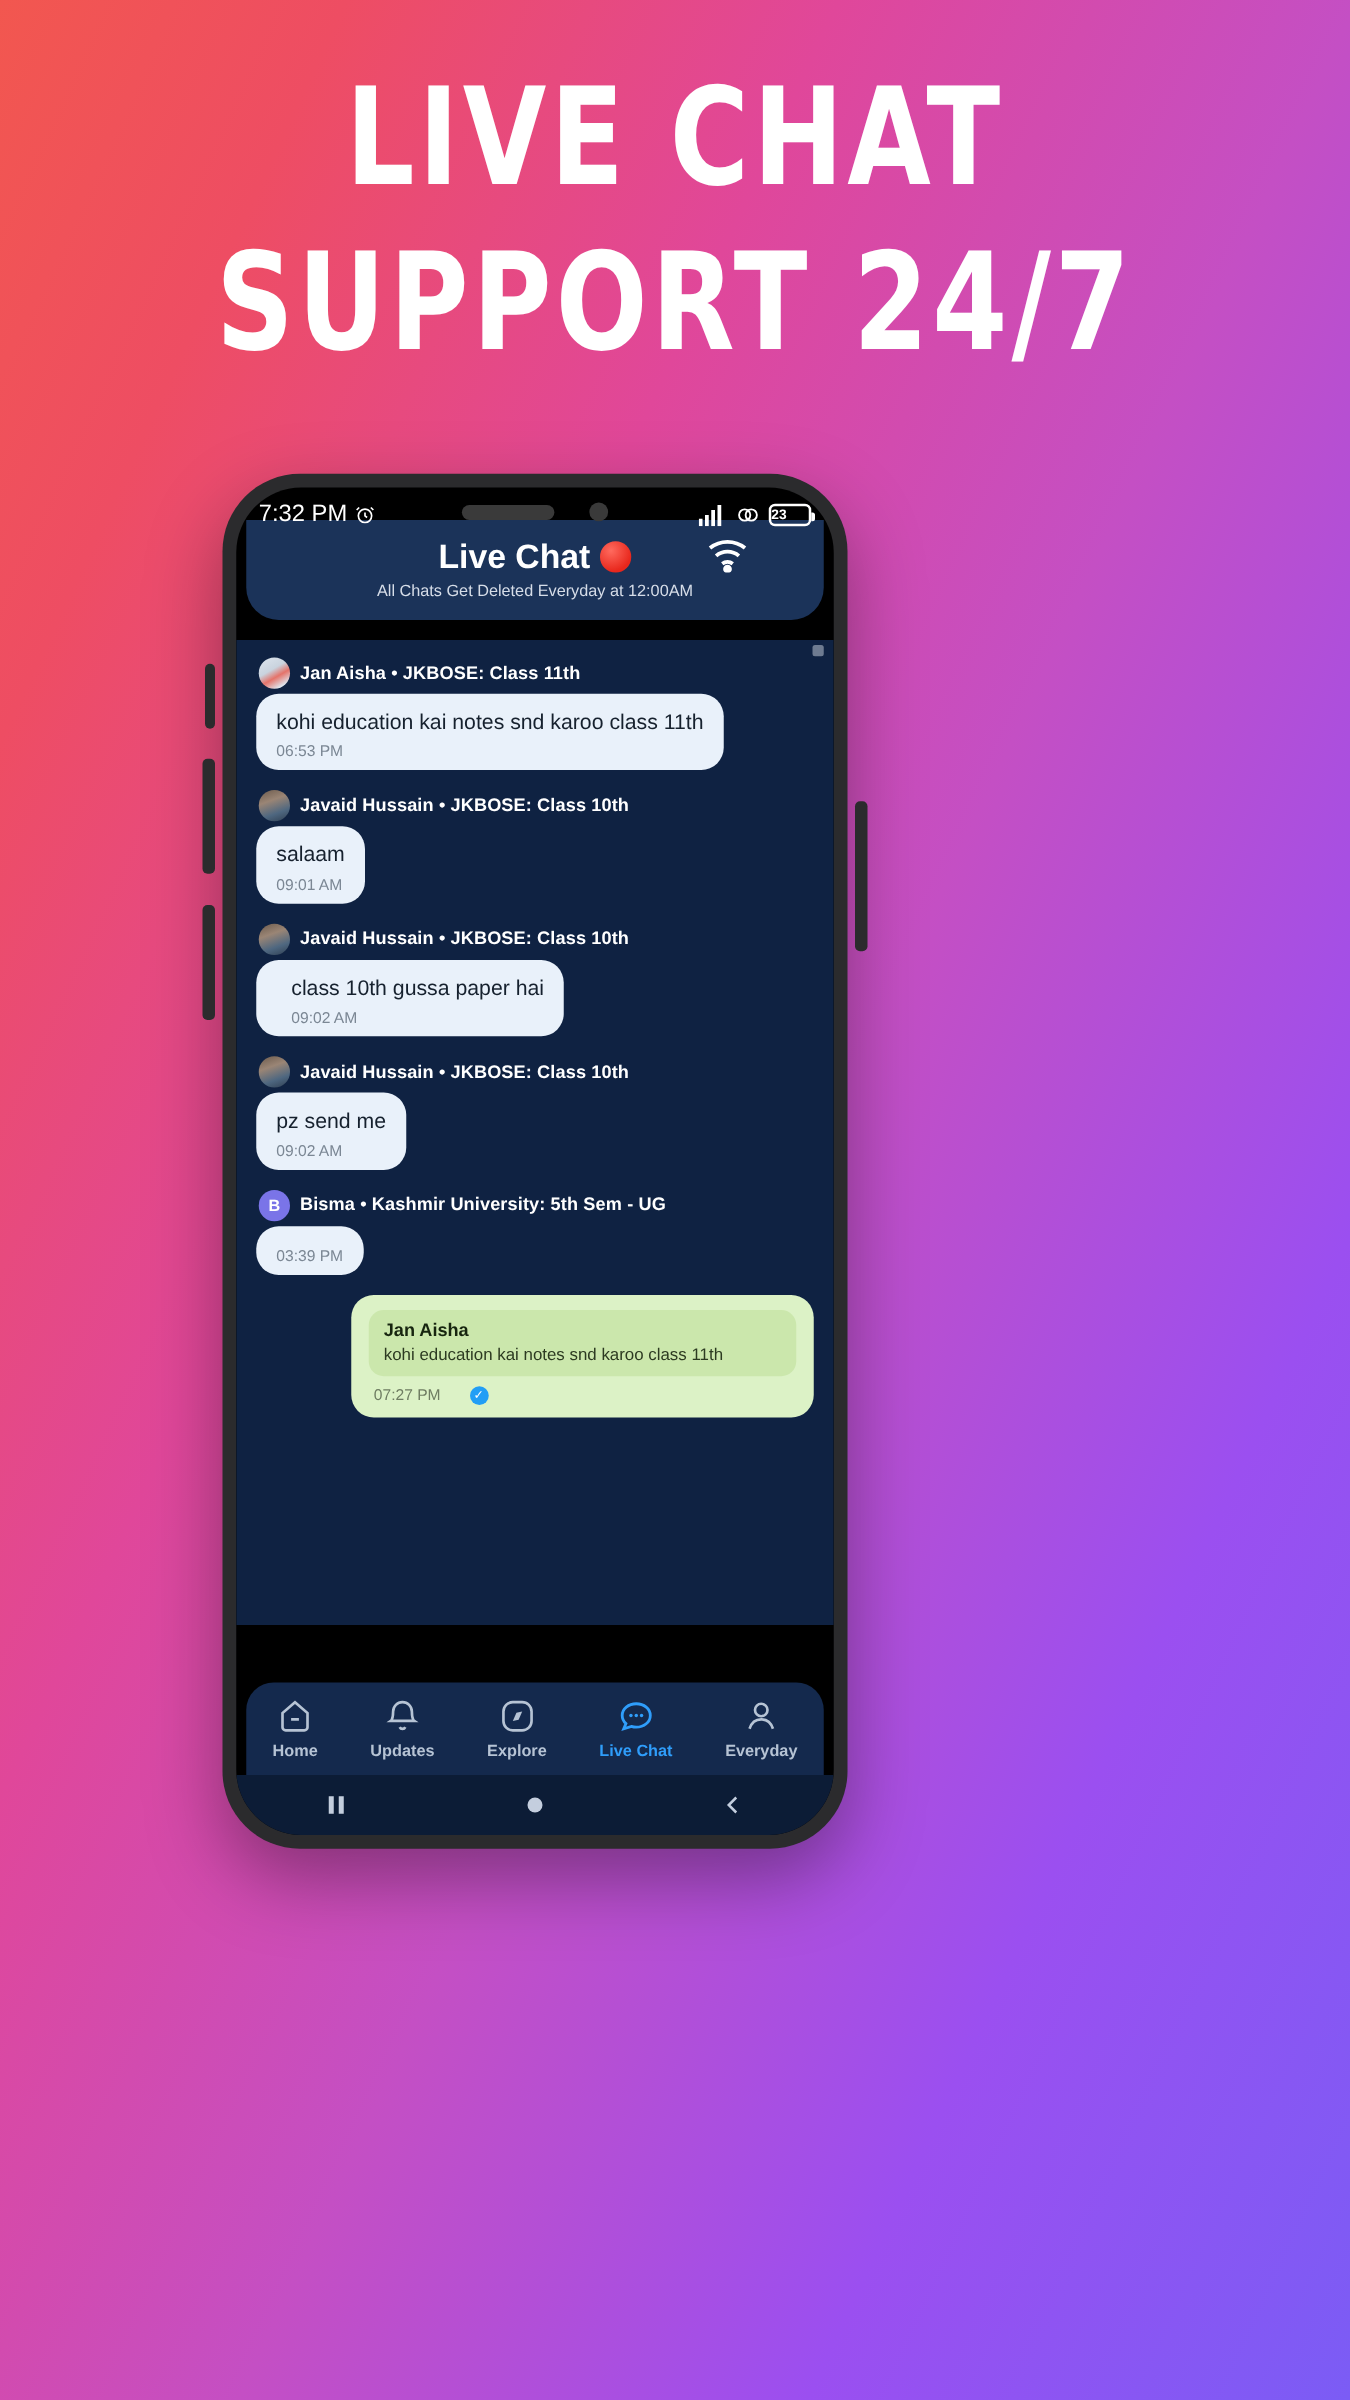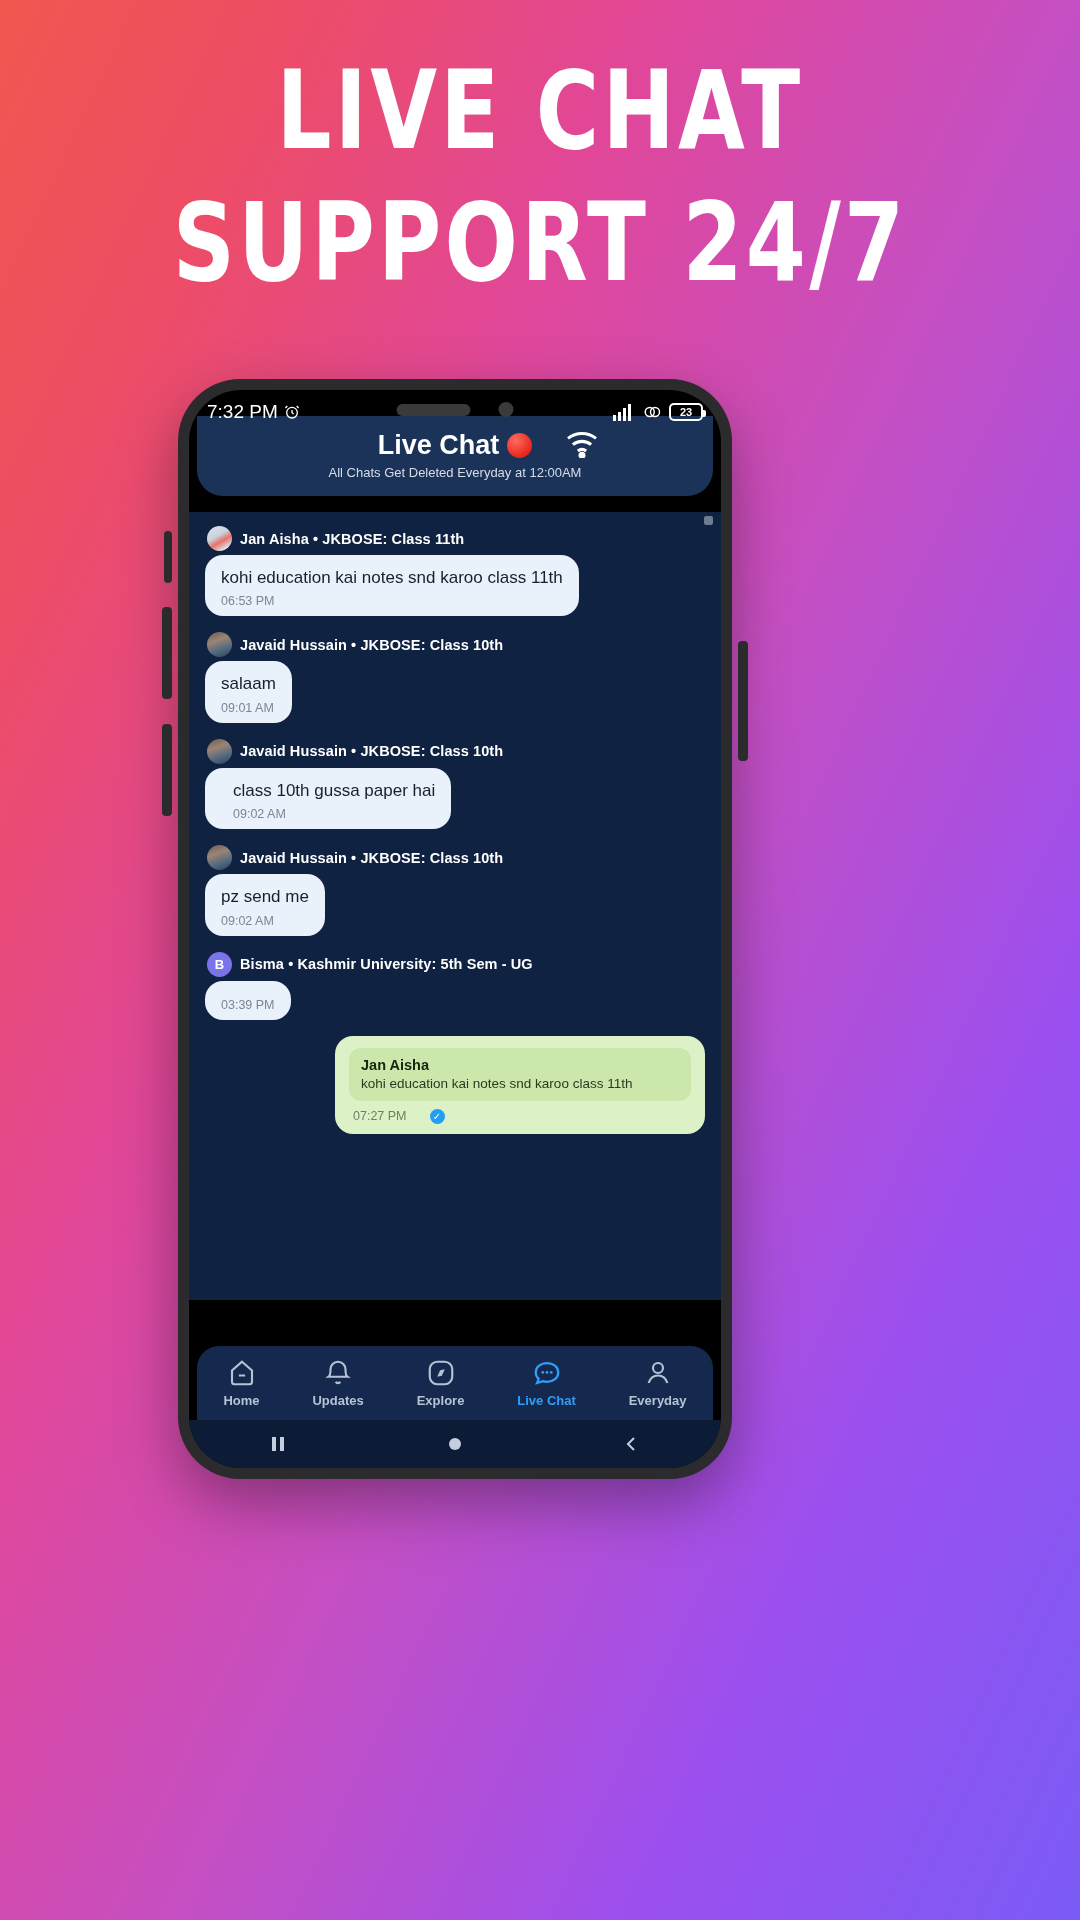--- a/index.html
+++ b/index.html
@@ -18,21 +18,21 @@
     font-weight: 700; letter-spacing: 1px;
     text-transform: uppercase;
     line-height: 0.98;
   }
   .promo .line1 { font-size: 108px; transform: scaleX(0.80); letter-spacing: 4px; display:block; }
   .promo .line2 { font-size: 108px; transform: scaleX(0.80); letter-spacing: 4px; display:block; margin-top: 26px;}
 
   
   .phone-shell {
     position: absolute; left: 178px; top: 379px;
-    width: 554px; height: 1100px;
+    width: 500px; height: 1100px;
     background: #2b2b2d;
     border-radius: 62px;
     box-shadow: 0 24px 60px rgba(0,0,0,.35);
     padding: 11px;
   }
   .phone-body {
     width: 100%; height: 100%;
     background: #000; border-radius: 52px;
     overflow: hidden; position: relative;
   }
@@ -48,21 +48,21 @@
     position: relative; height: 44px; width: 100%;
     display: flex; align-items: center; justify-content: space-between;
     padding: 0 18px; color: #fff; z-index: 6;
   }
   .sb-left { display: flex; align-items: center; gap: 6px; font-size: 19px; font-weight: 500; }
   .alarm-ico { width: 16px; height: 16px; }
   .sb-right { display: flex; align-items: center; gap: 7px; }
   .batt {
     border: 2px solid #fff; border-radius: 5px;
     width: 34px; height: 18px; display: flex; align-items: center;
-    justify-content: center; font-size: 11px; font-weight: 700; position: relative;
+    justify-content: flex-start; font-size: 11px; font-weight: 700; position: relative;
   }
   .batt:after { content:""; position: absolute; right: -5px; top: 5px; width: 3px; height: 7px; background:#fff; border-radius: 0 2px 2px 0;}
 
   
   .island {
     position: absolute; top: 12px; left: 50%; transform: translateX(-50%);
     display: flex; align-items: center; gap: 28px; z-index: 7;
   }
   .island .pill { width: 74px; height: 12px; background: #3a3a3a; border-radius: 8px; }
   .island .cam { width: 15px; height: 15px; background: #3a3a3a; border-radius: 50%; }

